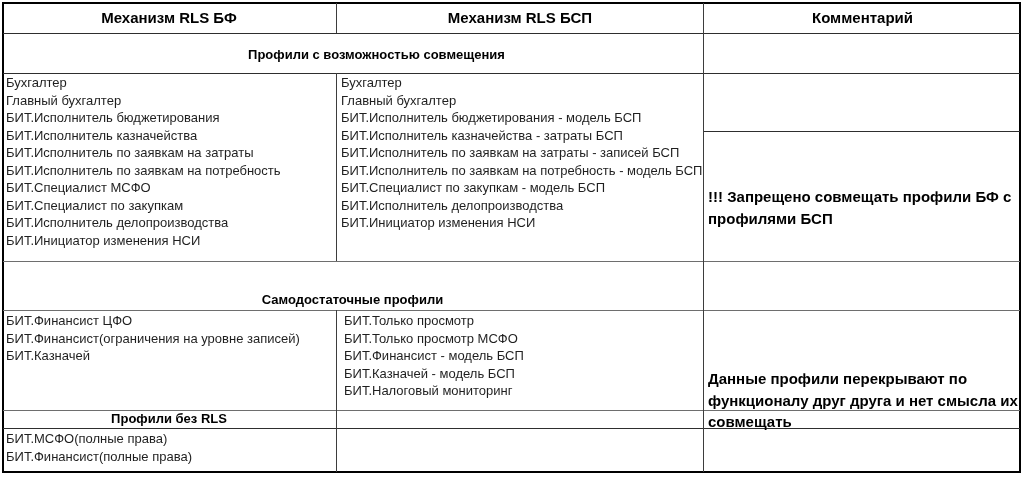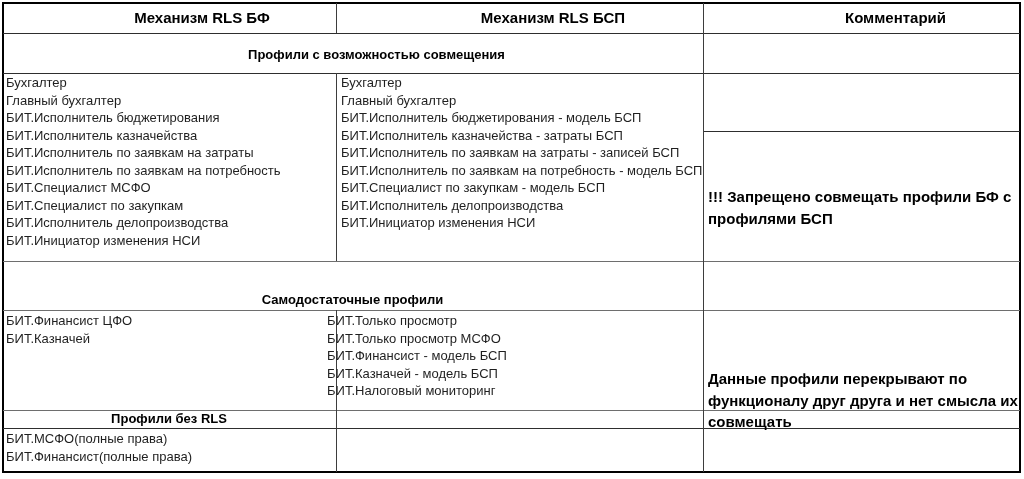--- a/index.html
+++ b/index.html
@@ -24,40 +24,40 @@
   .h-sec3bot{top:428px;}
   .v{width:1px;background:#3d3d3d;}
   .v1a{left:336px;top:3px;height:30px;}
   .v1b{left:336px;top:73px;height:188px;}
   .v1c{left:336px;top:310px;height:162px;}
   .v2{left:703px;top:3px;height:469px;}
 
   .cell{position:absolute;box-sizing:border-box;}
   .hdr{
     top:2px;height:31px;display:flex;align-items:center;justify-content:center;
-    font-weight:bold;font-size:15px;color:#000;margin-left:33px;
+    font-weight:bold;font-size:15px;color:#000;
   }
   .hdr1{left:2px;width:334px;}
   .hdr2{left:337px;width:366px;}
   .hdr3{left:704px;width:317px;}
 
   .sec-title{
     display:flex;align-items:flex-end;justify-content:center;
     font-weight:bold;font-size:13px;color:#000;padding-bottom:3px;
   }
   .sec1{left:2px;top:25px;width:701px;height:40px;margin-left:24px;}
   .sec2{left:2px;top:261px;width:701px;height:49px;text-align:center;}
   .sec3{left:2px;top:410px;width:334px;height:18px;align-items:center;padding-bottom:1px;}
 
   .plist{position:absolute;font-size:13px;line-height:17.5px;white-space:nowrap;}
   .plist .line{height:17.5px;}
   .list1-bf{left:6px;top:74px;}
   .list1-bsp{left:341px;top:74px;}
   .list2-bf{left:6px;top:312px;}
-  .list2-bsp{left:327px;top:312px;}
+  .list2-bsp{left:344px;top:312px;}
   .list3-bf{left:6px;top:430px;}
 
   .comment{
     position:absolute;font-weight:bold;font-size:15px;line-height:21.5px;color:#000;margin-top:40px;
   }
   .comment1{left:708px;top:146px;width:312px;}
   .comment2{left:708px;top:328px;width:312px;}
 </style>
 </head>
 <body>
@@ -105,20 +105,21 @@
       <div class="line">БИТ.Исполнитель по заявкам на потребность - модель БСП</div>
       <div class="line">БИТ.Специалист по закупкам - модель БСП</div>
       <div class="line">БИТ.Исполнитель делопроизводства</div>
       <div class="line">БИТ.Инициатор изменения НСИ</div>
     </div>
   <div class="comment comment1">!!! Запрещено совмещать профили БФ с профилями БСП</div>
 
   <div class="cell sec-title sec2">Самодостаточные профили</div>
   <div class="plist list2-bf">
       <div class="line">БИТ.Финансист ЦФО</div>
+      <div class="line">БИТ.Финансист(ограничения на уровне записей)</div>
       <div class="line">БИТ.Казначей</div>
     </div>
   <div class="plist list2-bsp">
       <div class="line">БИТ.Только просмотр</div>
       <div class="line">БИТ.Только просмотр МСФО</div>
       <div class="line">БИТ.Финансист - модель БСП</div>
       <div class="line">БИТ.Казначей - модель БСП</div>
       <div class="line">БИТ.Налоговый мониторинг</div>
     </div>
   <div class="comment comment2">Данные профили перекрывают по функционалу друг друга и нет смысла их совмещать</div>

